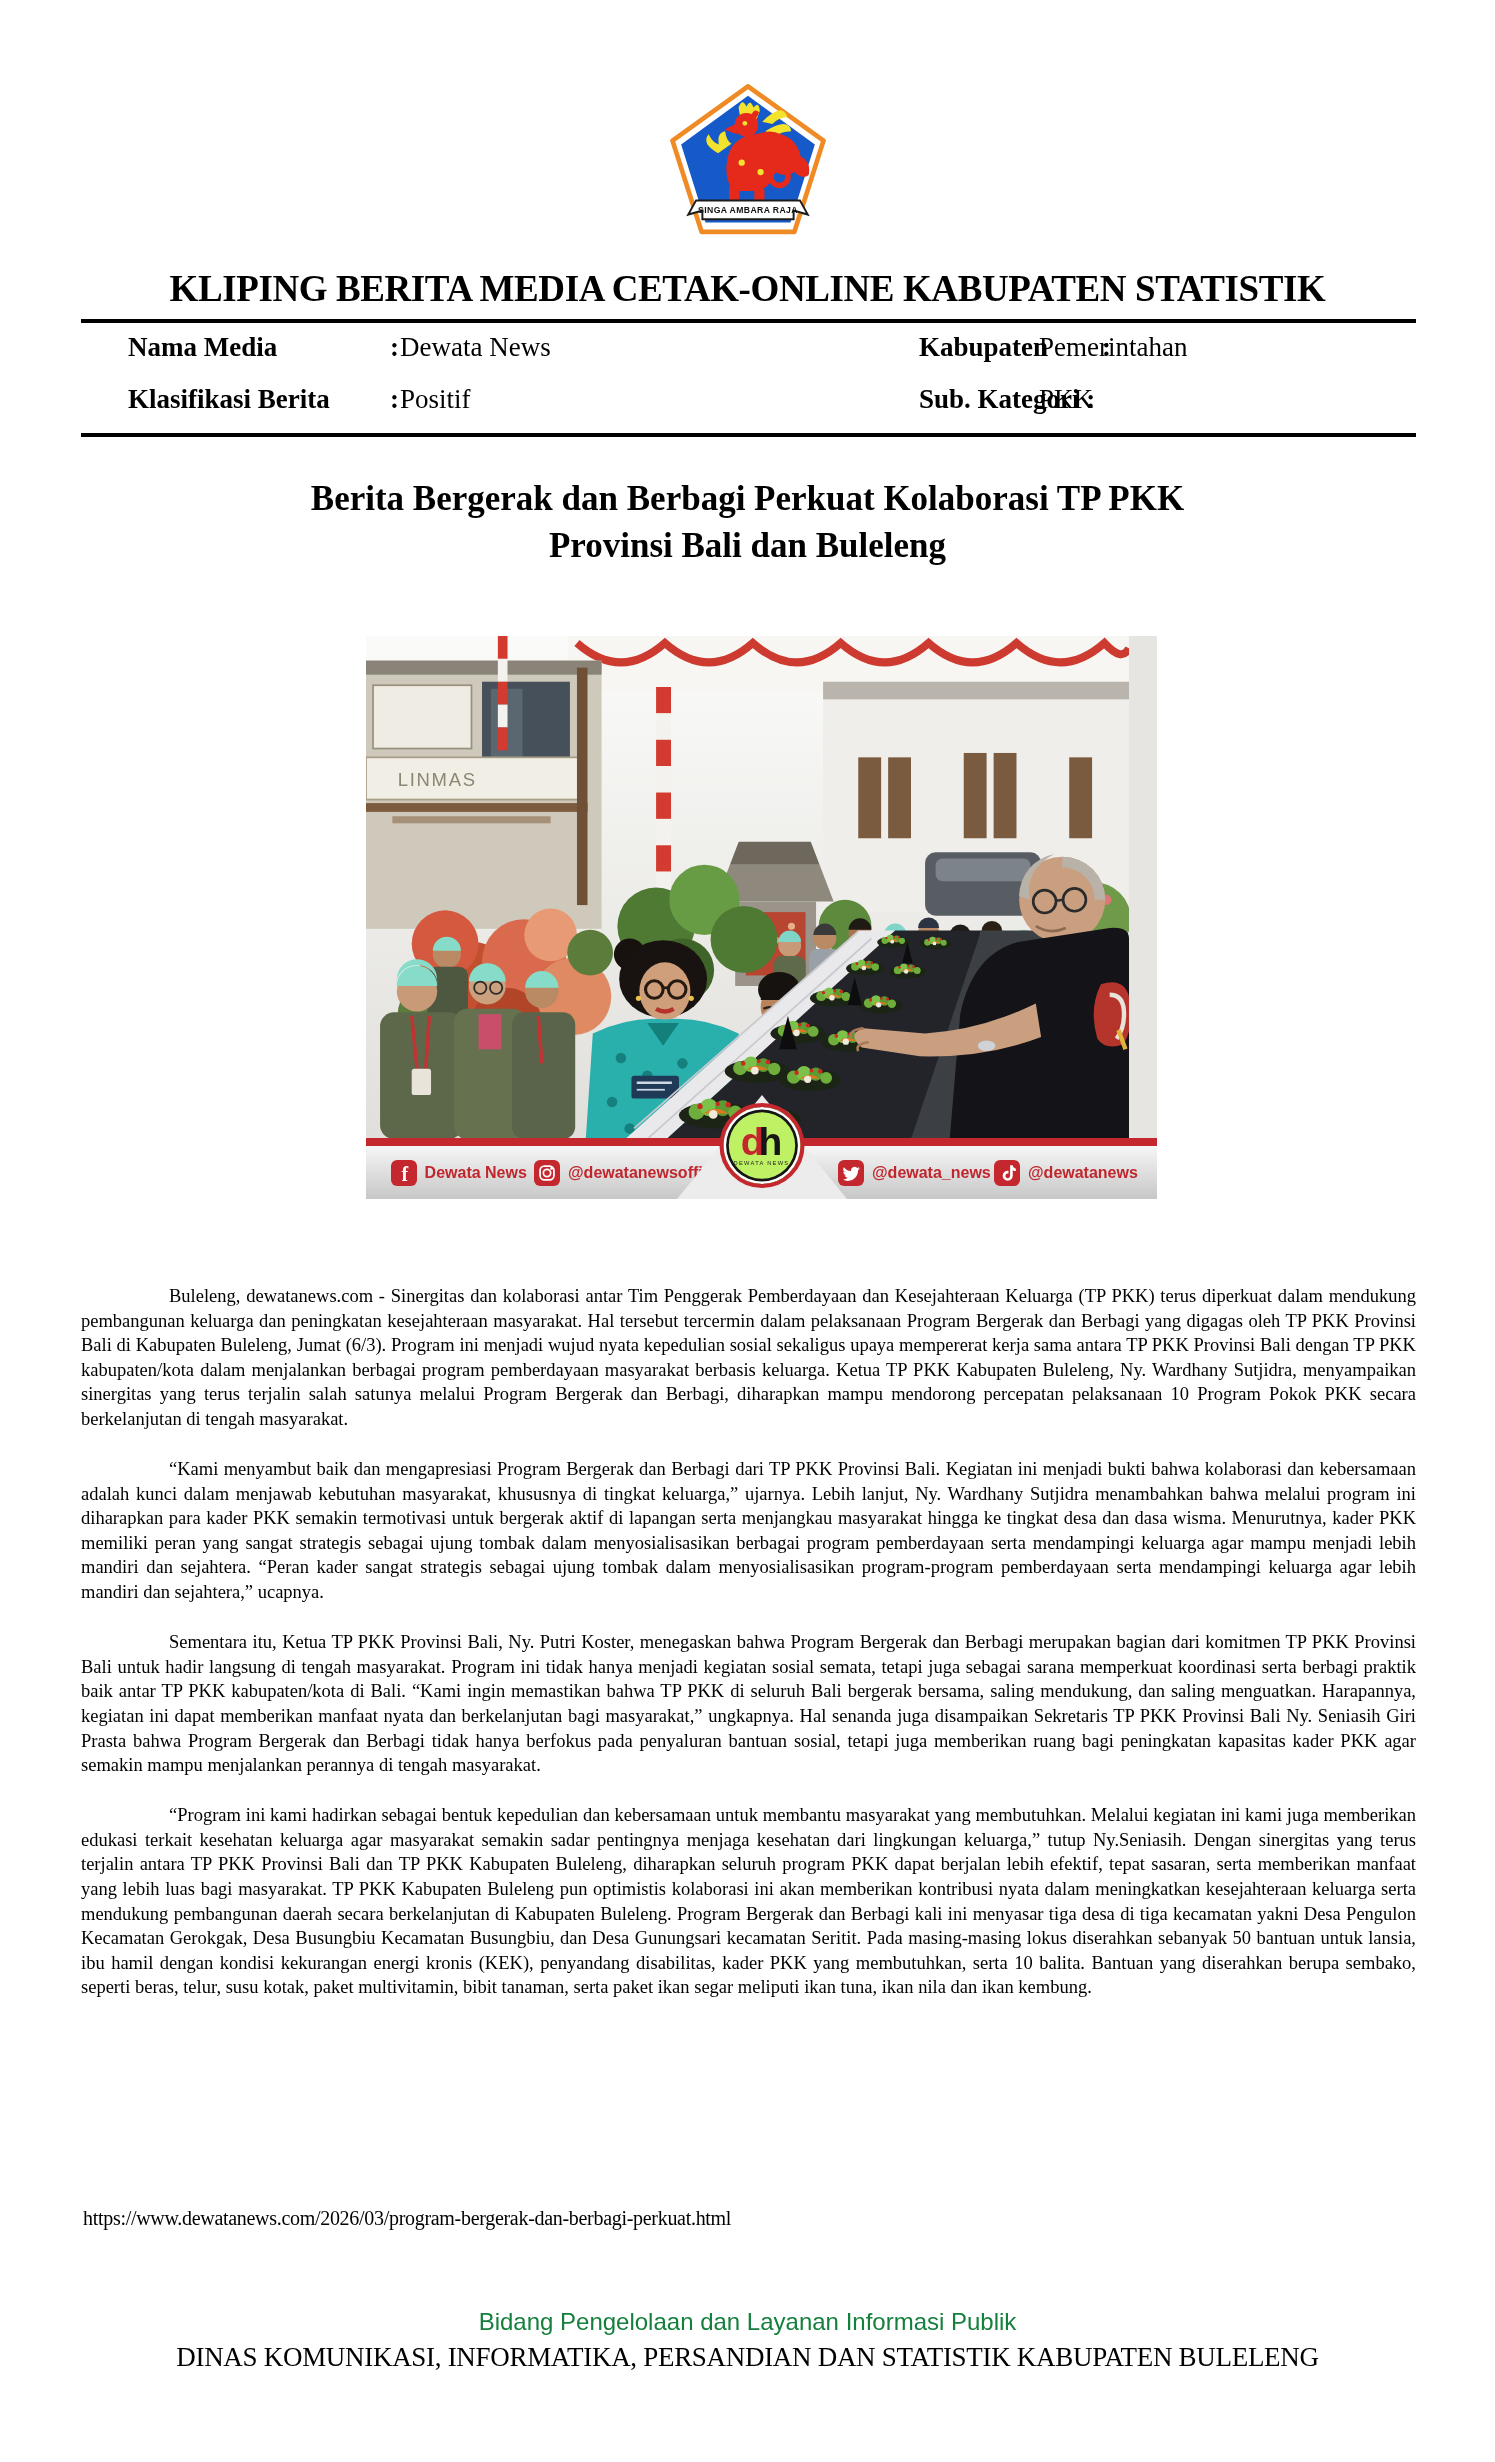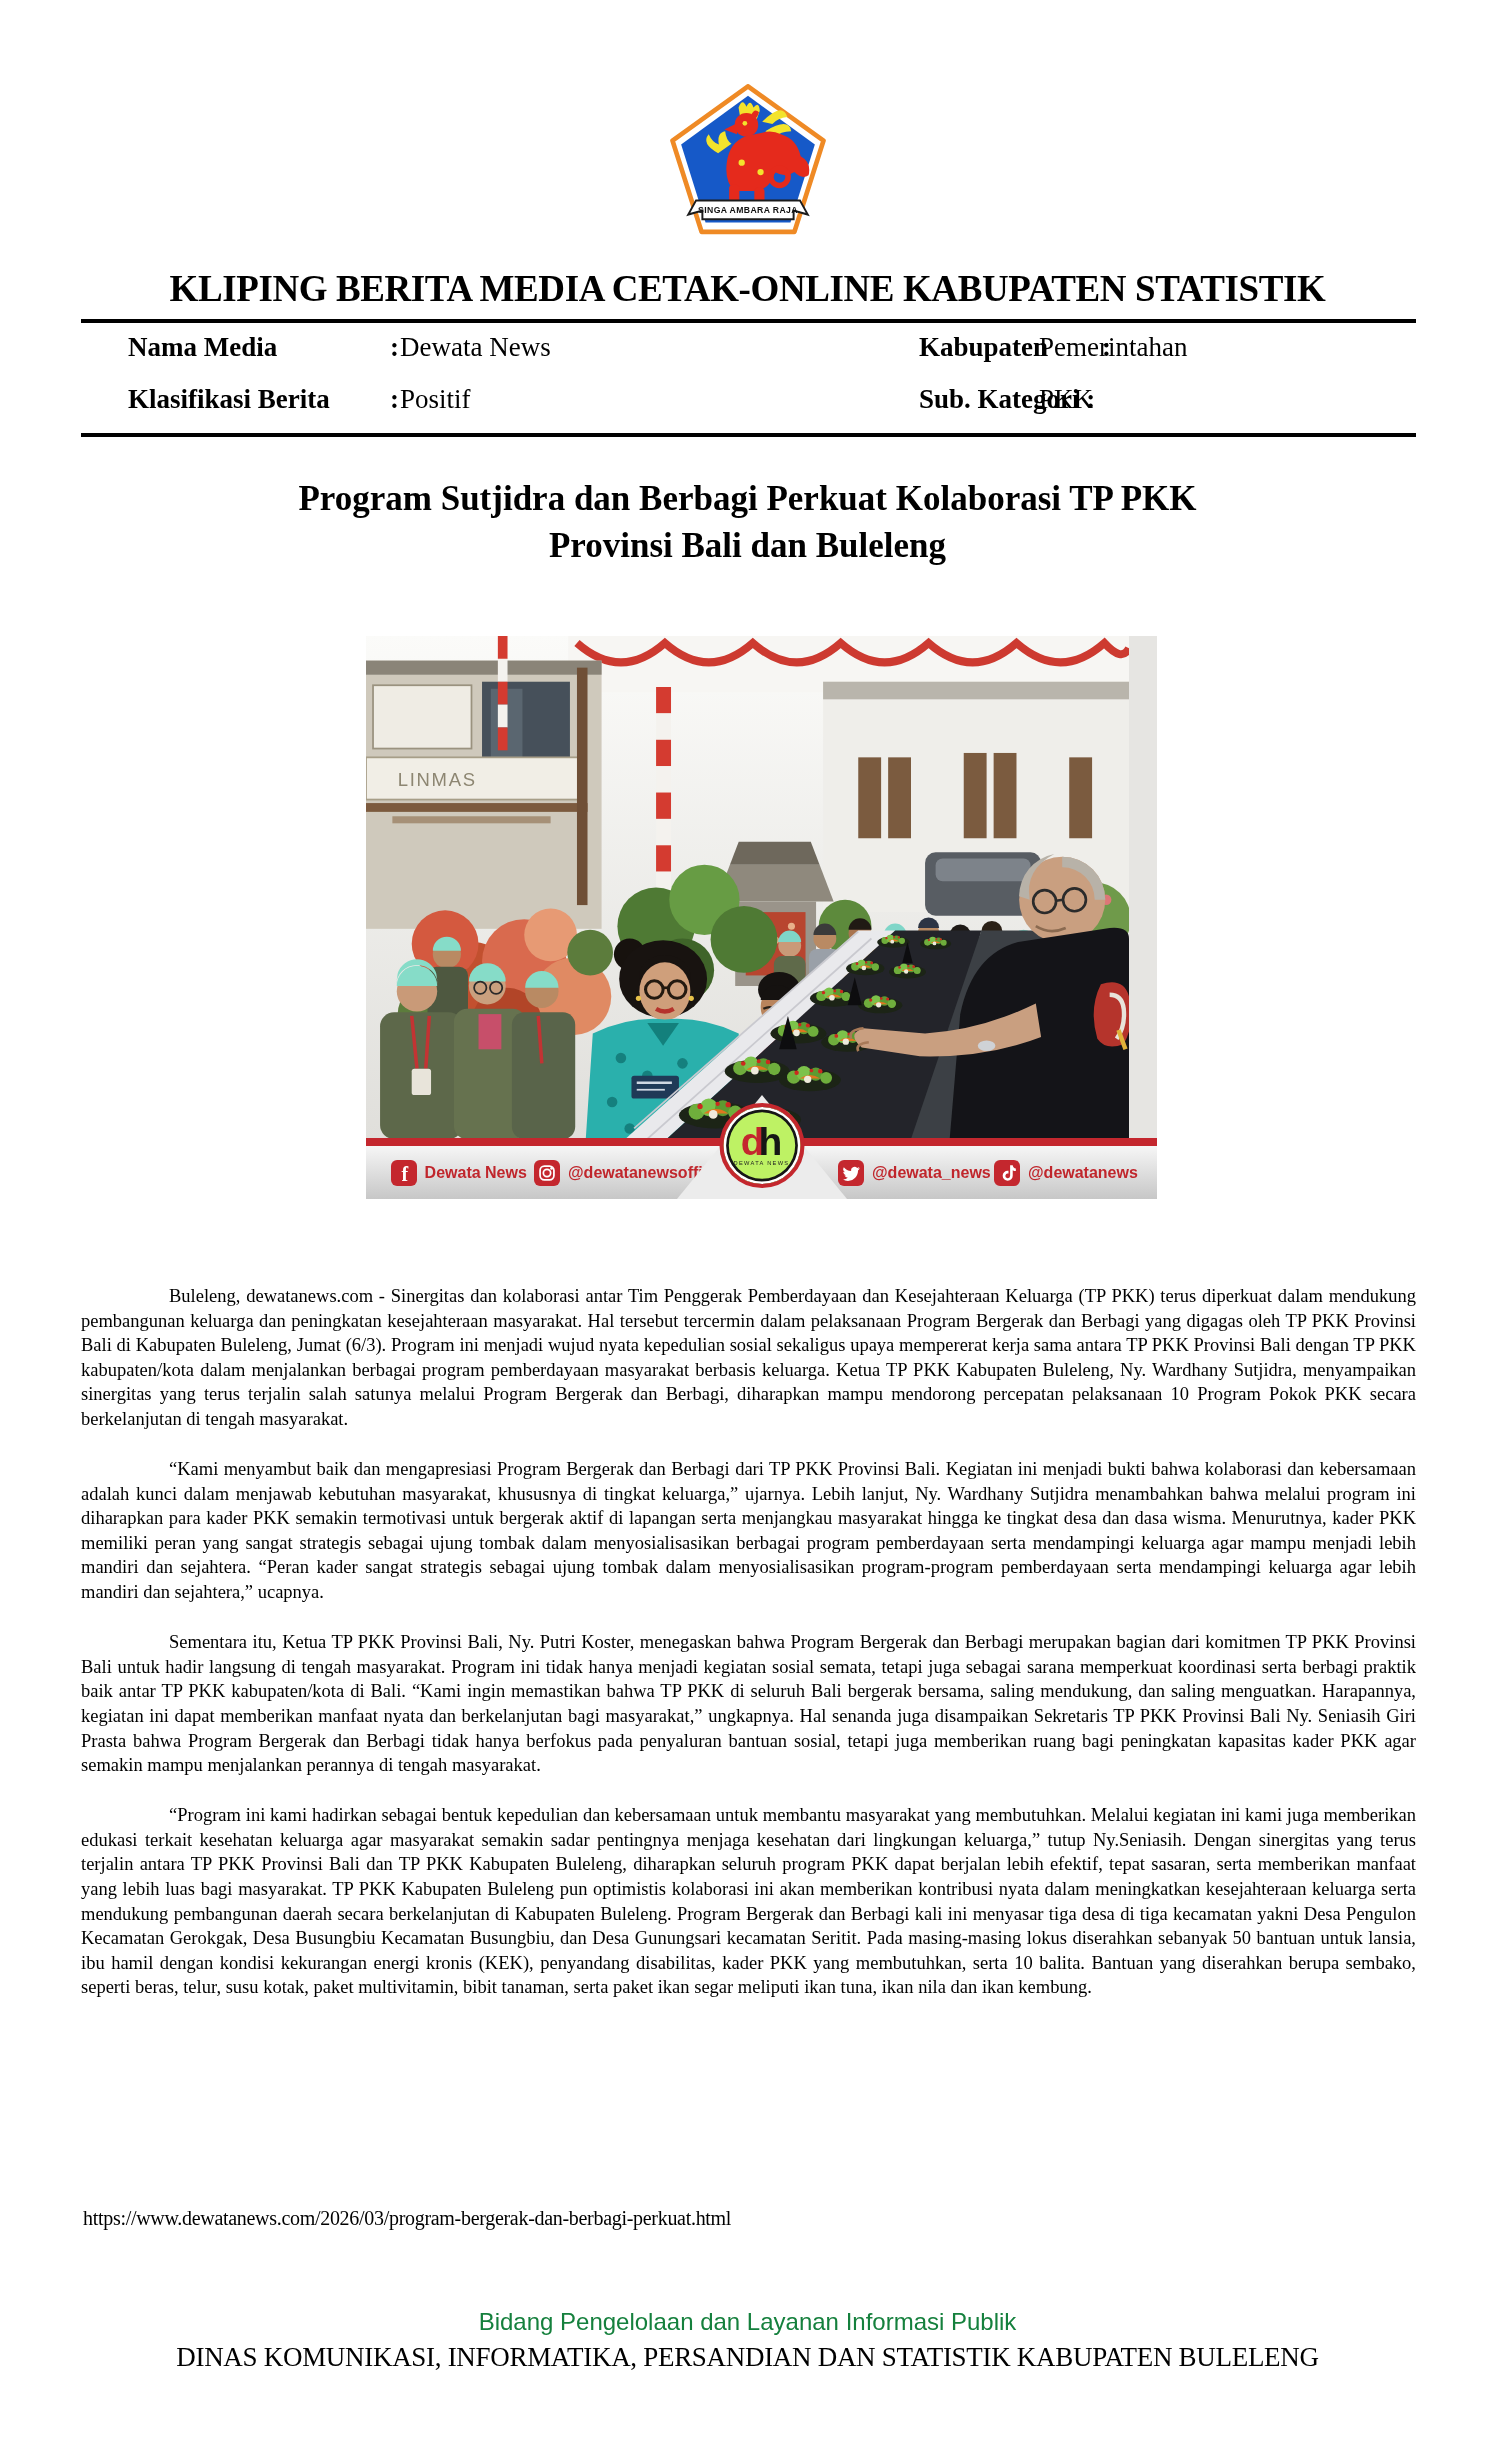--- a/index.html
+++ b/index.html
@@ -107,21 +107,21 @@
   <span class="r1 c-v2">Pemerintahan</span>
   <span class="m-label r2 c-l1">Klasifikasi Berita</span>
   <span class="m-label r2 c-col1">:</span>
   <span class="r2 c-v1">Positif</span>
   <span class="m-label r2 c-l2">Sub. Kategori :</span>
   <span class="r2 c-v2">PKK</span>
 </div>
 <div class="rule rule-2"></div>
 
 <div class="article-title">
-  <div>Program Sutjidra dan Berbagi Perkuat Kolaborasi TP PKK</div>
+  <div>Berita Bergerak dan Berbagi Perkuat Kolaborasi TP PKK</div>
   <div>Provinsi Bali dan Buleleng</div>
 </div>
 
 <figure class="photo">
   <svg viewBox="0 0 868 572" preserveAspectRatio="none">
     <defs>
       <linearGradient id="sky" x1="0" y1="0" x2="0" y2="1">
         <stop offset="0" stop-color="#fbfbf9"></stop>
           <stop offset="1" stop-color="#e0dfdb"></stop>
       </linearGradient>

